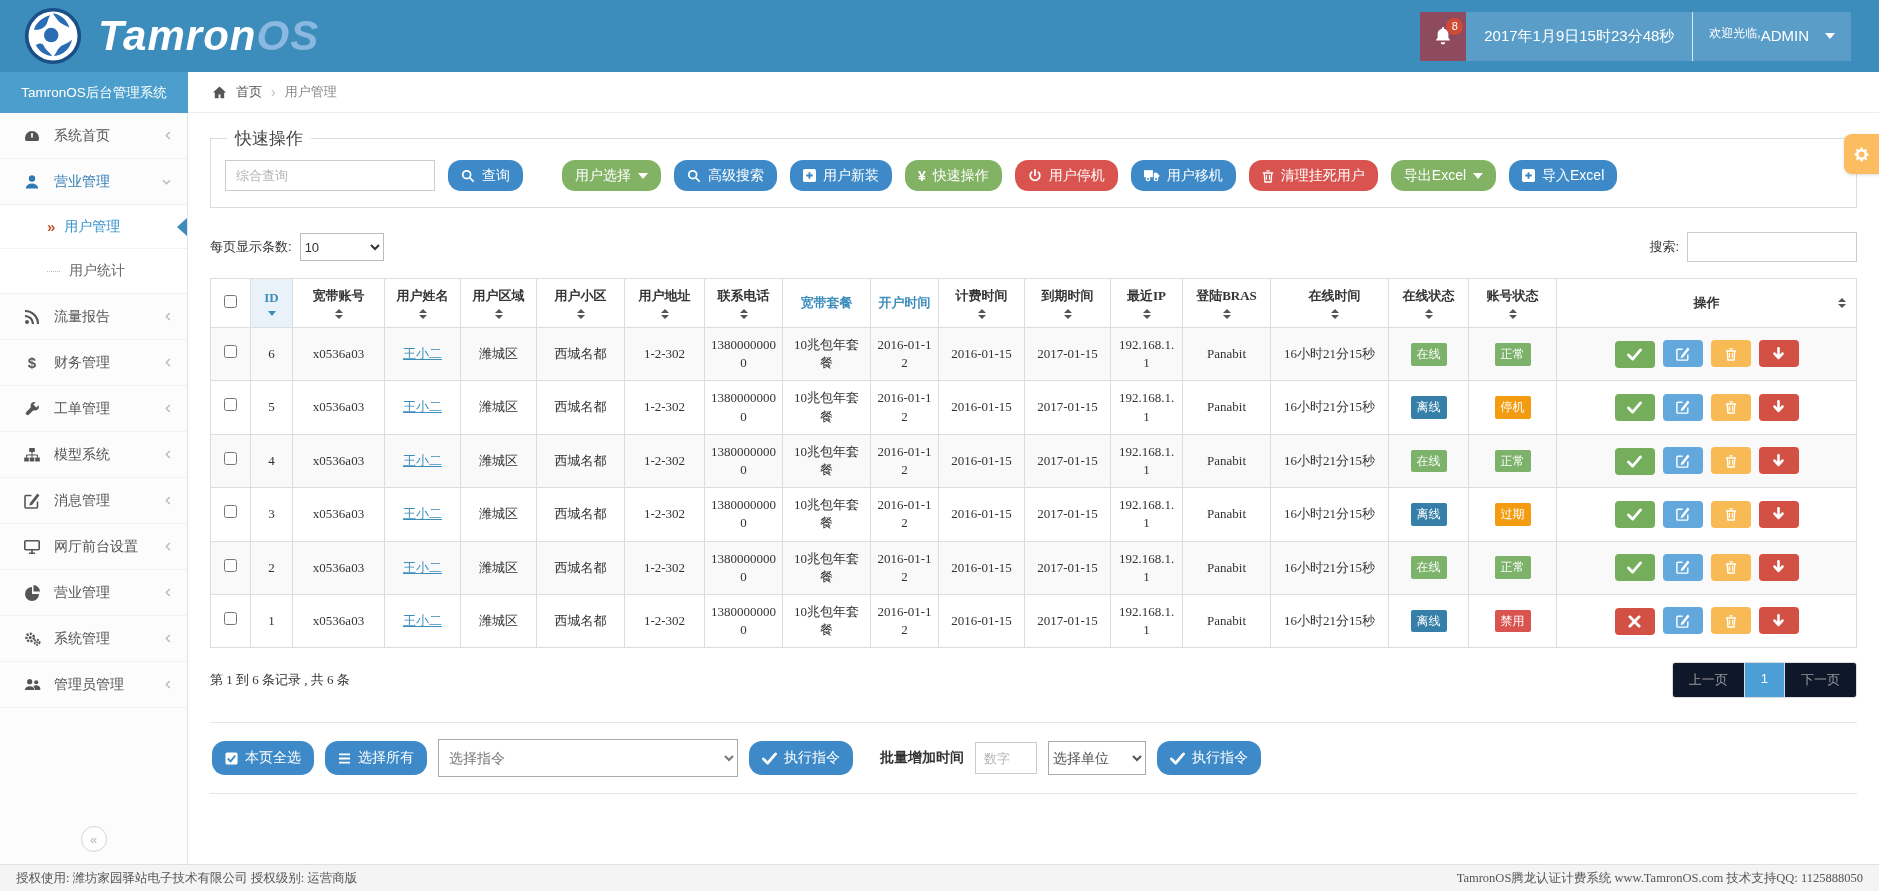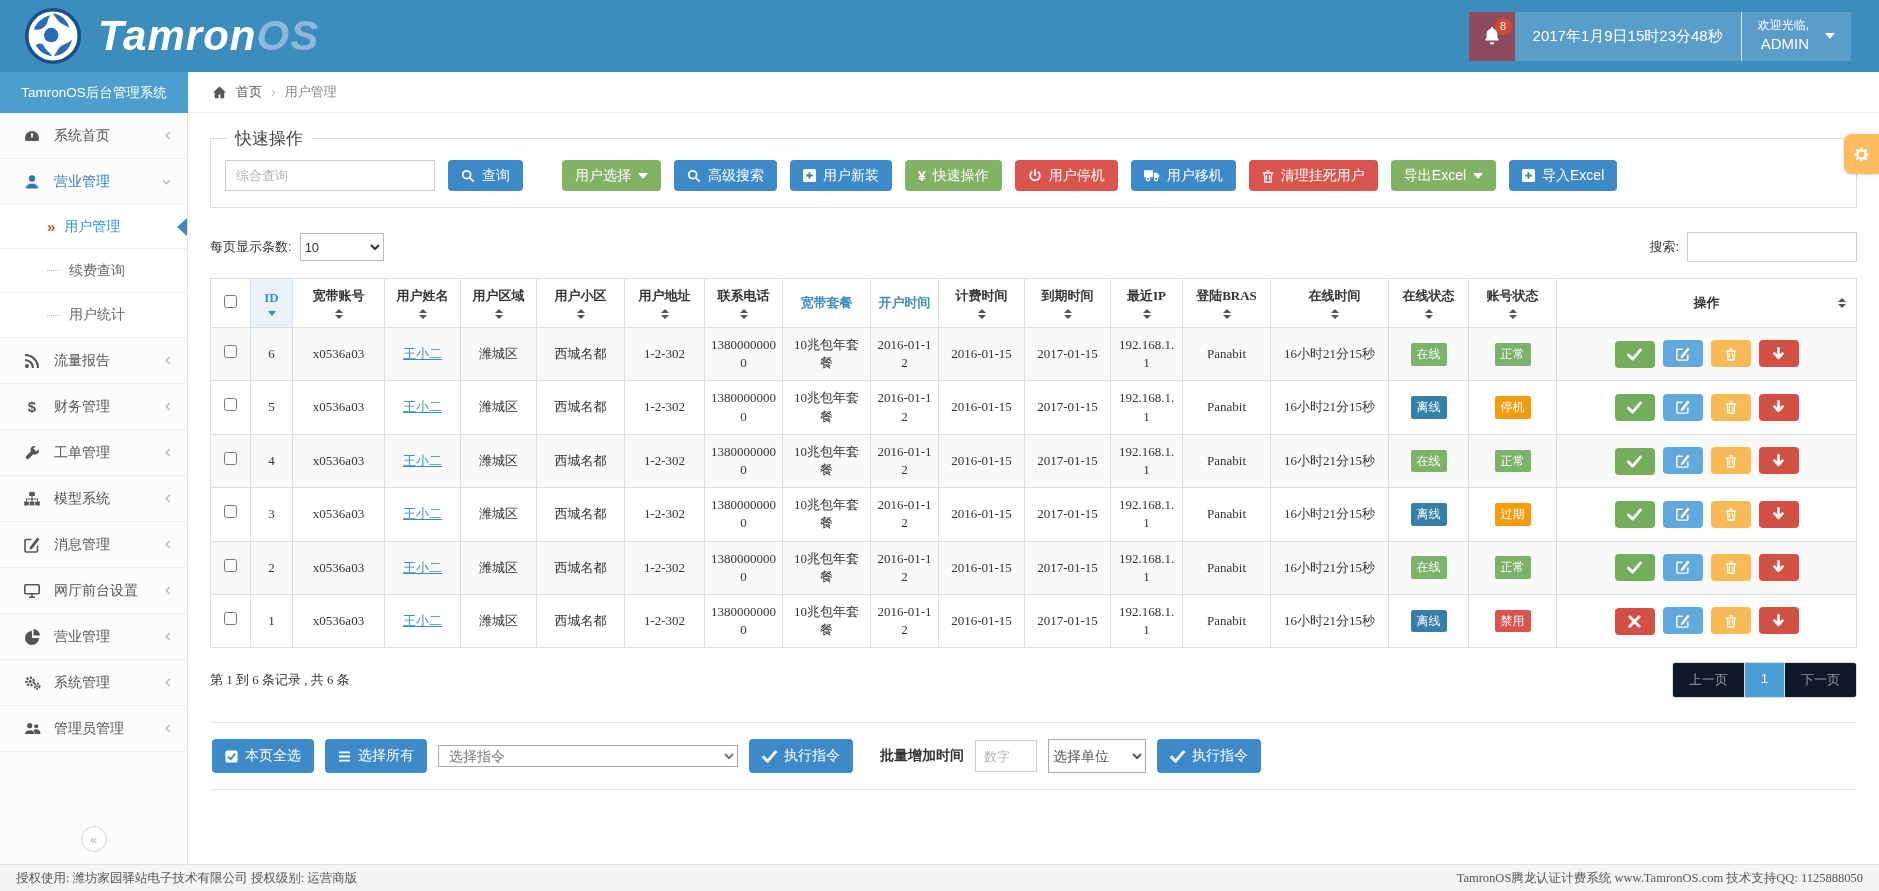--- a/index.html
+++ b/index.html
@@ -10,21 +10,21 @@
   .topbar { height:72px; background:#3c8dbc; display:flex; align-items:center; justify-content:space-between; }
   .logo-area { display:flex; align-items:center; margin-left:24px; gap:16px; }
   .logo-text { font-size:42px; font-weight:bold; font-style:italic; color:#fff; letter-spacing:1px; line-height:1; }
   .logo-text .os { color:#8ab8e0; }
   .topbar-right { display:flex; align-items:stretch; margin-right:28px; height:49px; }
   .hdr-block { display:flex; align-items:center; }
   .notif { width:46px; justify-content:center; background:#8e4a5e; position:relative; cursor:pointer; }
   .notif-badge { position:absolute; top:6px; right:3px; background:#cf4b36; color:#fff; border-radius:50%; min-width:17px; height:17px; font-size:11px; display:flex; align-items:center; justify-content:center; }
   .datetime { background:#5a9dc8; padding:0 18px; color:#fff; font-size:15px; }
   .user-block { background:#5a9dc8; border-left:1px solid #d8e9f4; padding:0 16px; color:#fff; gap:16px; cursor:pointer; }
-  .user-lines { display:flex; flex-direction:column; line-height:1.3;align-items:flex-end; }
+  .user-lines { display:flex; flex-direction:row; line-height:1.3; }
   .greeting { font-size:12px; }
   .username { font-size:15px; }
 
   
   .subbar { height:41px; display:flex; }
   .sidebar-title { width:188px; background:#4c9fcc; color:#fff; font-size:13.5px; display:flex; align-items:center; justify-content:center; }
   .breadcrumb { flex:1; background:#fff; border-bottom:1px solid #ededed; display:flex; align-items:center; padding-left:24px; gap:9px; font-size:13px; color:#555; }
   .crumb-sep { color:#bbb; font-size:14px; }
   .crumb-current { color:#888; }
 
@@ -48,21 +48,21 @@
 
   .content { flex:1; padding:0 22px; position:relative; overflow:hidden; }
 
   
   .quick-ops { margin-top:14px; border:1px solid #dcdcdc; padding:6px 14px 16px; }
   .quick-ops legend { font-size:17px; color:#444; padding:0 8px; margin-left:2px; }
   .qrow { display:flex; align-items:center; gap:13px; margin-top:4px; }
   .qrow > .btn:nth-child(2) { margin-right:26px; }
   .q-input { width:210px; height:31px; border:1px solid #ccc; padding:0 10px; font-size:13px; color:#333; }
   .q-input::placeholder, .num-input::placeholder { color:#b5b5b5; }
-  .btn { height:31px; border:none; border-radius:4px; color:#fff; font-size:14px; padding:0 13px; display:inline-flex; align-items:center; gap:7px; cursor:pointer; font-family:inherit; white-space:nowrap; }
+  .btn { height:31px; border:none; border-radius:13px; color:#fff; font-size:14px; padding:0 13px; display:inline-flex; align-items:center; gap:7px; cursor:pointer; font-family:inherit; white-space:nowrap; }
   .btn.blue { background:var(--btn-blue); }
   .btn.green { background:var(--btn-green); }
   .btn.red { background:var(--btn-red); }
   .glyph { font-weight:bold; font-size:14px; }
 
   
   .toolbar-row { display:flex; align-items:center; justify-content:space-between; margin-top:24px; font-size:13px; color:#333; }
   .pp-wrap, .search-wrap { display:flex; align-items:center; gap:8px; }
   .pp-select { height:28px; width:84px; border:1px solid #bbb; color:#333; font-size:13px; background:#fff; }
   .search-input { width:170px; height:30px; border:1px solid #ccc; padding:0 8px; font-size:13px; }
@@ -100,21 +100,21 @@
   .summary-row { display:flex; align-items:center; justify-content:space-between; margin-top:14px; }
   .summary-text { font-size:13px; color:#333; font-family:"Liberation Serif", serif; }
   .pager { display:inline-flex; border:1px solid #ddd; border-radius:3px; overflow:hidden; }
   .pg { padding:8px 16px; font-size:13px; color:#999; background:#0f172a; border-left:1px solid #ddd; cursor:pointer; }
   .pg:first-child { border-left:none; }
   .pg.active { background:#4c9fd6; color:#fff; }
 
   
   .batch-bar { display:flex; align-items:center; gap:11px; margin-top:24px; border-top:1px solid #e5e5e5; border-bottom:1px solid #e5e5e5; padding:16px 2px; }
   .batch-bar .btn { height:34px; }
-  .cmd-select { width:300px; height:22px; border:1px solid #aaa; color:#777; font-size:14px; background:#fff; padding:0 6px; }
+  .cmd-select { width:300px; height:38px; border:1px solid #aaa; color:#777; font-size:14px; background:#fff; padding:0 6px; }
   .bulk-label { font-weight:bold; font-size:14px; color:#333; margin-left:16px; }
   .num-input { width:62px; height:32px; border:1px solid #ccc; padding:0 8px; font-size:13px; }
   .unit-select { width:98px; height:34px; border:1px solid #aaa; color:#555; font-size:14px; background:#fff; }
 
   
   .pfooter { position:absolute; bottom:0; left:0; right:0; height:27px; background:#f4f4f4; border-top:1px solid #e0e0e0; display:flex; align-items:center; justify-content:space-between; padding:0 16px; font-size:12.5px; color:#555; font-family:"Liberation Serif", serif; }
 
   .settings-tab { position:absolute; top:134px; right:0; width:35px; height:40px; background:#fbbd5f; border-radius:8px 0 0 8px; display:flex; align-items:center; justify-content:center; box-shadow:0 1px 3px rgba(0,0,0,.15); cursor:pointer; z-index:10; }
 
   .icn { display:inline-flex; align-items:center; justify-content:center; }
@@ -206,24 +206,20 @@
               <svg viewBox="0 0 10 6" width="9" height="6">
                 <path d="M1 1l4 4 4-4" fill="none" stroke="currentColor" stroke-width="1.5"></path>
               </svg>
             </span>
           </div>
           <div class="submenu">
             <div class="submenu-item active">
               <span class="tree-conn red">»</span>
               <span class="sub-label">用户管理</span>
               <span class="active-notch"></span>
-            </div>
-            <div class="submenu-item">
-              <span class="dashline"></span>
-              <span class="sub-label">续费查询</span>
             </div>
             <div class="submenu-item">
               <span class="dashline"></span>
               <span class="sub-label">用户统计</span>
             </div>
           </div>
           <div class="menu-item">
             <span class="icn mi-icon">
               <svg viewBox="0 0 16 16" width="16" height="16">
                 <circle cx="3" cy="13" r="2" fill="currentColor"></circle>

